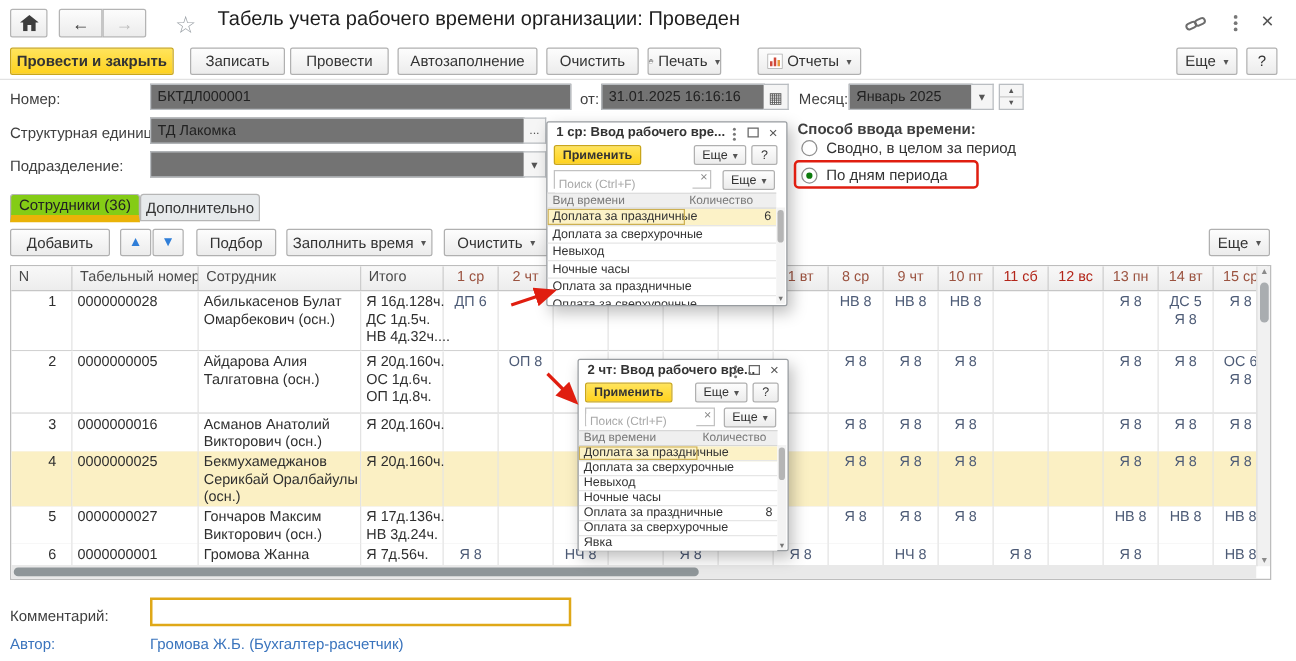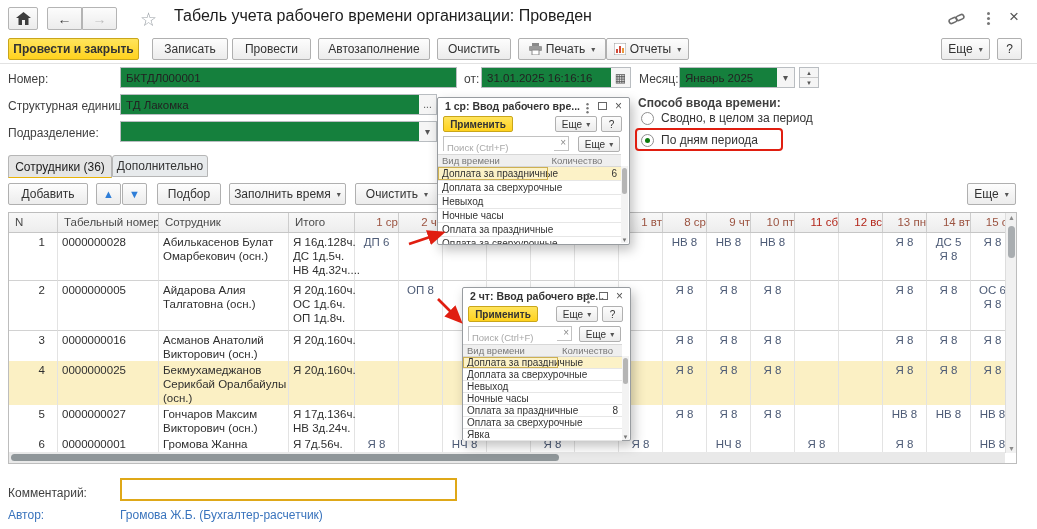--- a/index.html
+++ b/index.html
@@ -13,38 +13,38 @@
 .winicon{position:absolute;top:11px;color:#666;font-size:15px;line-height:15px}
 .dots{position:relative;width:3px;height:13px;display:inline-block}
 .dots::before{content:"";position:absolute;left:0;top:1px;width:3px;height:3px;border-radius:50%;background:#777;box-shadow:0 5px 0 #777,0 10px 0 #777}
 
 .btn{position:absolute;height:22px;border:1px solid #b0b0b0;border-radius:2px;background:linear-gradient(#fdfdfd,#ececec);font-size:12px;color:#333;display:flex;align-items:center;justify-content:center;gap:4px;cursor:pointer;white-space:nowrap}
 .ybtn{background:linear-gradient(#ffe45c,#ffd21e);border:1px solid #c9a61b;font-weight:bold}
 .dn{font-size:8px;color:#555;margin-left:2px}
 .sep{position:absolute;left:0;top:63px;width:1037px;height:1px;background:#e2e2e2}
 
 .lbl{position:absolute;font-size:12px;color:#3f3f3f;white-space:nowrap}
-.inp{position:absolute;height:21px;border:1px solid #b9bdc1;background:#15803d;font-size:11.5px;color:#222;padding:0 5px;font-family:"Liberation Sans",sans-serif}
+.inp{position:absolute;height:21px;border:1px solid #b9bdc1;background:#737373;font-size:11.5px;color:#222;padding:0 5px;font-family:"Liberation Sans",sans-serif}
 .sidebtn{position:absolute;height:21px;width:18px;border:1px solid #b9bdc1;border-left:none;background:#f5f5f5;font-size:10px;color:#555;display:flex;align-items:center;justify-content:center;cursor:pointer}
 .spin{position:absolute;width:20px;height:21px;border:1px solid #b9bdc1;background:#f5f5f5;display:flex;flex-direction:column}
 .spin span{flex:1;font-size:6px;color:#555;display:flex;align-items:center;justify-content:center;cursor:pointer}
 .spin span:first-child{border-bottom:1px solid #c9c9c9}
 .bold{font-weight:bold}
 .radio{position:absolute;display:flex;align-items:center;gap:7px;font-size:12px;color:#333;cursor:pointer}
 .rc{width:13px;height:13px;border:1px solid #8f8f8f;border-radius:50%;background:#fff;position:relative}
 .radio.on .rc::after{content:"";position:absolute;left:3px;top:3px;width:5px;height:5px;border-radius:50%;background:#0c7a0c}
 
 .tab{position:absolute;top:155px;height:22px;border:1px solid #b6b6b6;border-radius:3px 3px 0 0;font-size:12px;display:flex;align-items:center;justify-content:center;cursor:pointer}
-.tab.active{background:#e5e5e5;border-bottom:1px solid #eab308;height:23px;z-index:2;color:#222}
+.tab.active{background:#84cc16;border-bottom:6px solid #eab308;height:23px;z-index:2;color:#222}
 .tab.off{background:#e7eaec;color:#333}
 
 .tablebox{position:absolute;left:8px;top:212px;width:1009px;height:252px;border:1px solid #bdbdbd;background:#fff;overflow:hidden}
 .thead{display:grid;grid-template-columns:49px 101px 130px 66px repeat(15,44px);height:20px;width:1006px;background:linear-gradient(#f8f8f8,#ededed);border-bottom:1px solid #c6c6c6}
 .th{font-size:11.5px;color:#4a4a4a;border-right:1px solid #cdcdcd;padding:3px 0 0 6px;white-space:nowrap;overflow:hidden}
-.th.day{text-align:right;padding-left:0;color:#9b5340}
+.th.day{text-align:center;padding-left:0;color:#9b5340}
 .th.day.wend{color:#b3261a}
 .tbody{width:996px;height:220px;overflow:hidden}
 .trow{display:grid;grid-template-columns:49px 101px 130px 66px repeat(15,44px);width:1006px;overflow:hidden}
 .td{border-right:1px solid #e3e3e3;border-bottom:1px solid #d2d2d2;font-size:11.5px;color:#2f2f2f;padding:2px 0 0 4px;line-height:14px;white-space:nowrap}
 .td.n{text-align:right;padding-right:12px}
 .td.day{text-align:center;padding-left:0;color:#4d5b76}
 .trow.sel .td{background:#fbf0c4}
 
 .vscroll{position:absolute;right:0;top:0;width:11px;height:240px;background:#f1f1f1;border-left:1px solid #ddd}
 .vthumb{position:absolute;left:2px;top:13px;width:7px;height:32px;border-radius:4px;background:#a9adb0}
@@ -123,21 +123,21 @@
     </div>
   <div class="btn" style="left:232px;top:38px;width:79px">
       <span>Провести</span>
     </div>
   <div class="btn" style="left:318px;top:38px;width:112px">
       <span>Автозаполнение</span>
     </div>
   <div class="btn" style="left:437px;top:38px;width:74px">
       <span>Очистить</span>
     </div>
-  <div class="btn" style="left:518px;top:38px;width:88px">
+  <div class="btn" style="left:518px;top:38px;width:59px">
     <svg width="13" height="12" viewBox="0 0 13 12">
         <rect x="3" y="0" width="7" height="3" fill="#8a8a8a"></rect>
         <rect x="0" y="3" width="13" height="5" rx="1" fill="#9a9a9a"></rect>
         <rect x="3" y="7" width="7" height="5" fill="#fff" stroke="#8a8a8a"></rect>
       </svg>
     <span>Печать</span>
       <span class="dn">▾</span>
   </div>
   <div class="btn" style="left:606px;top:38px;width:83px">
     <svg width="12" height="12" viewBox="0 0 12 12">

